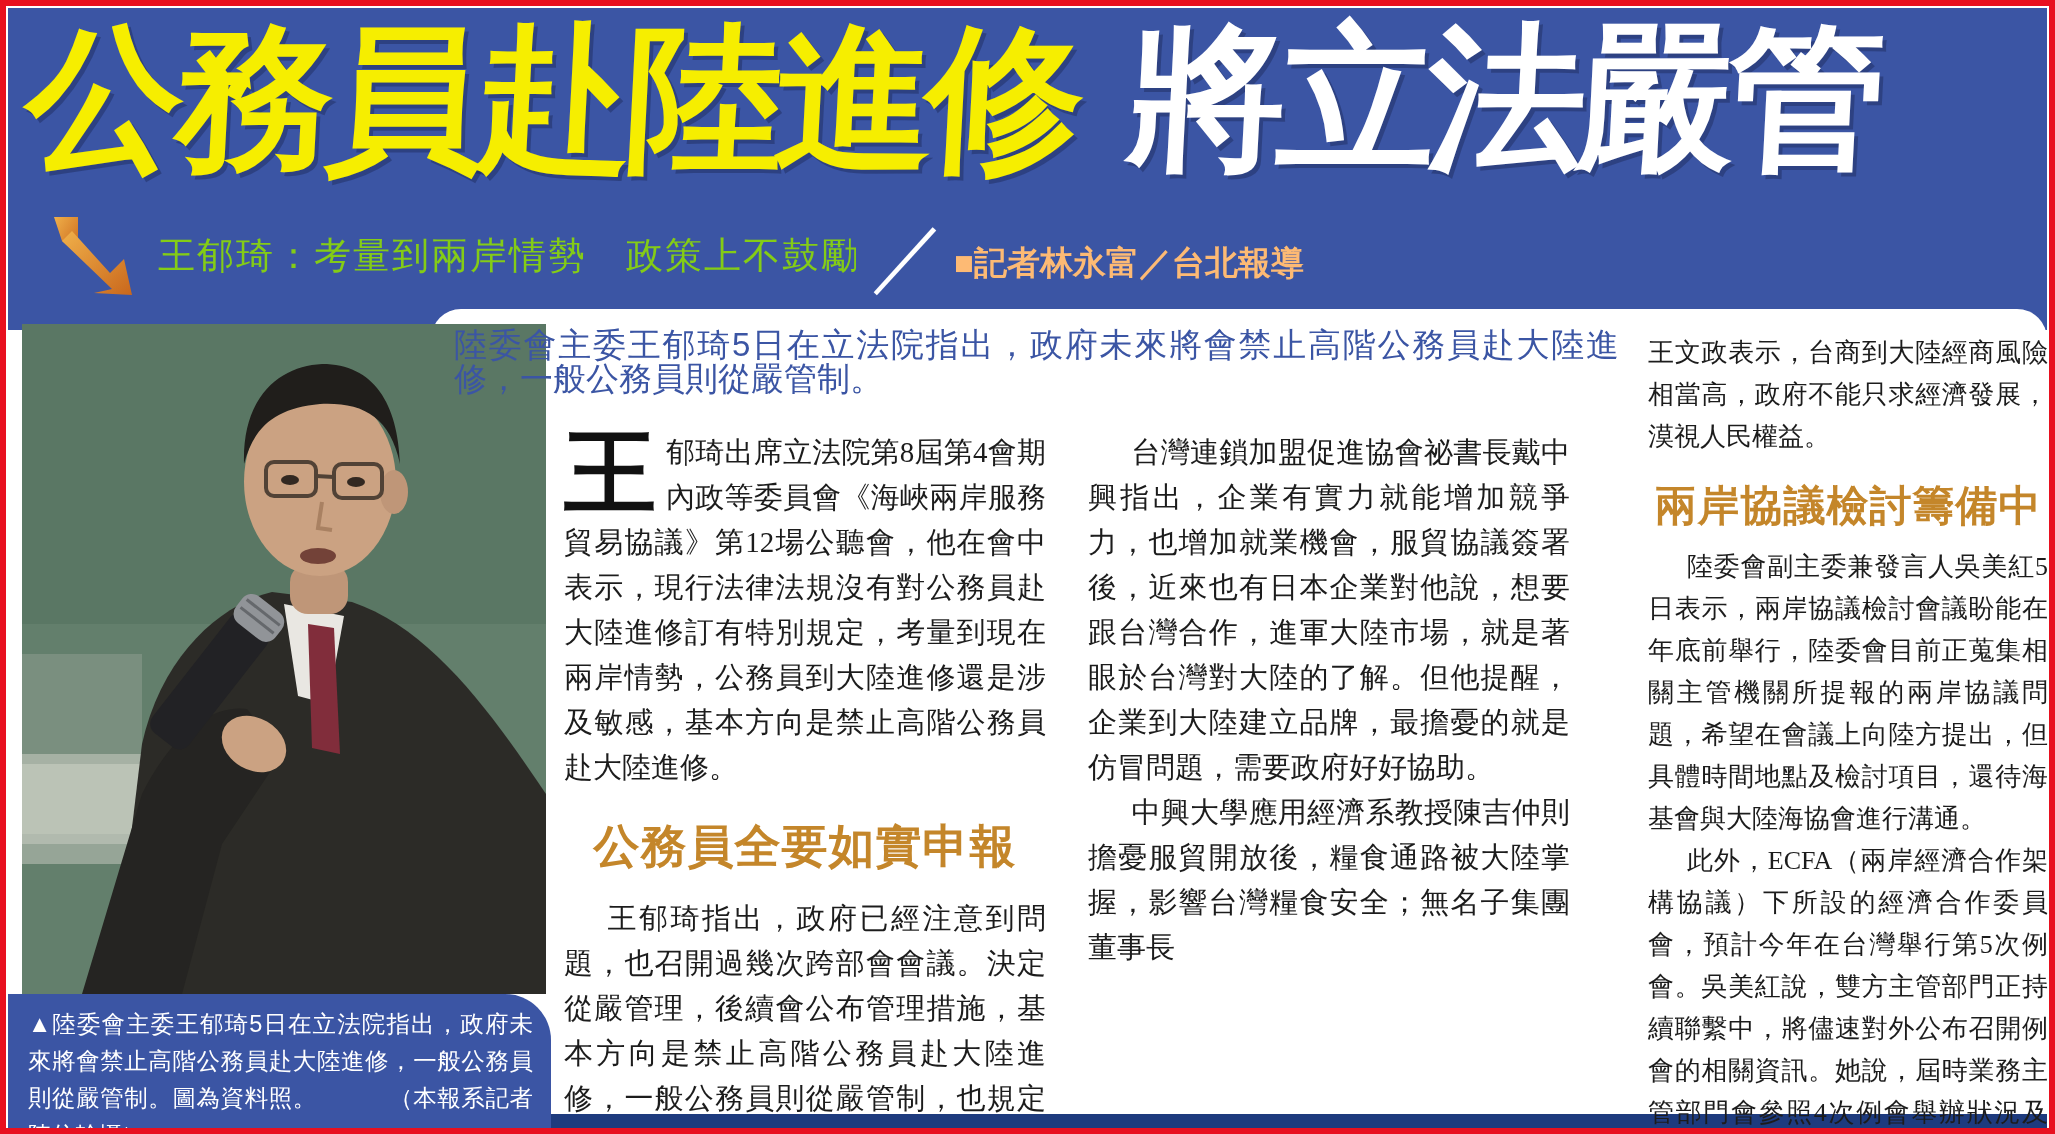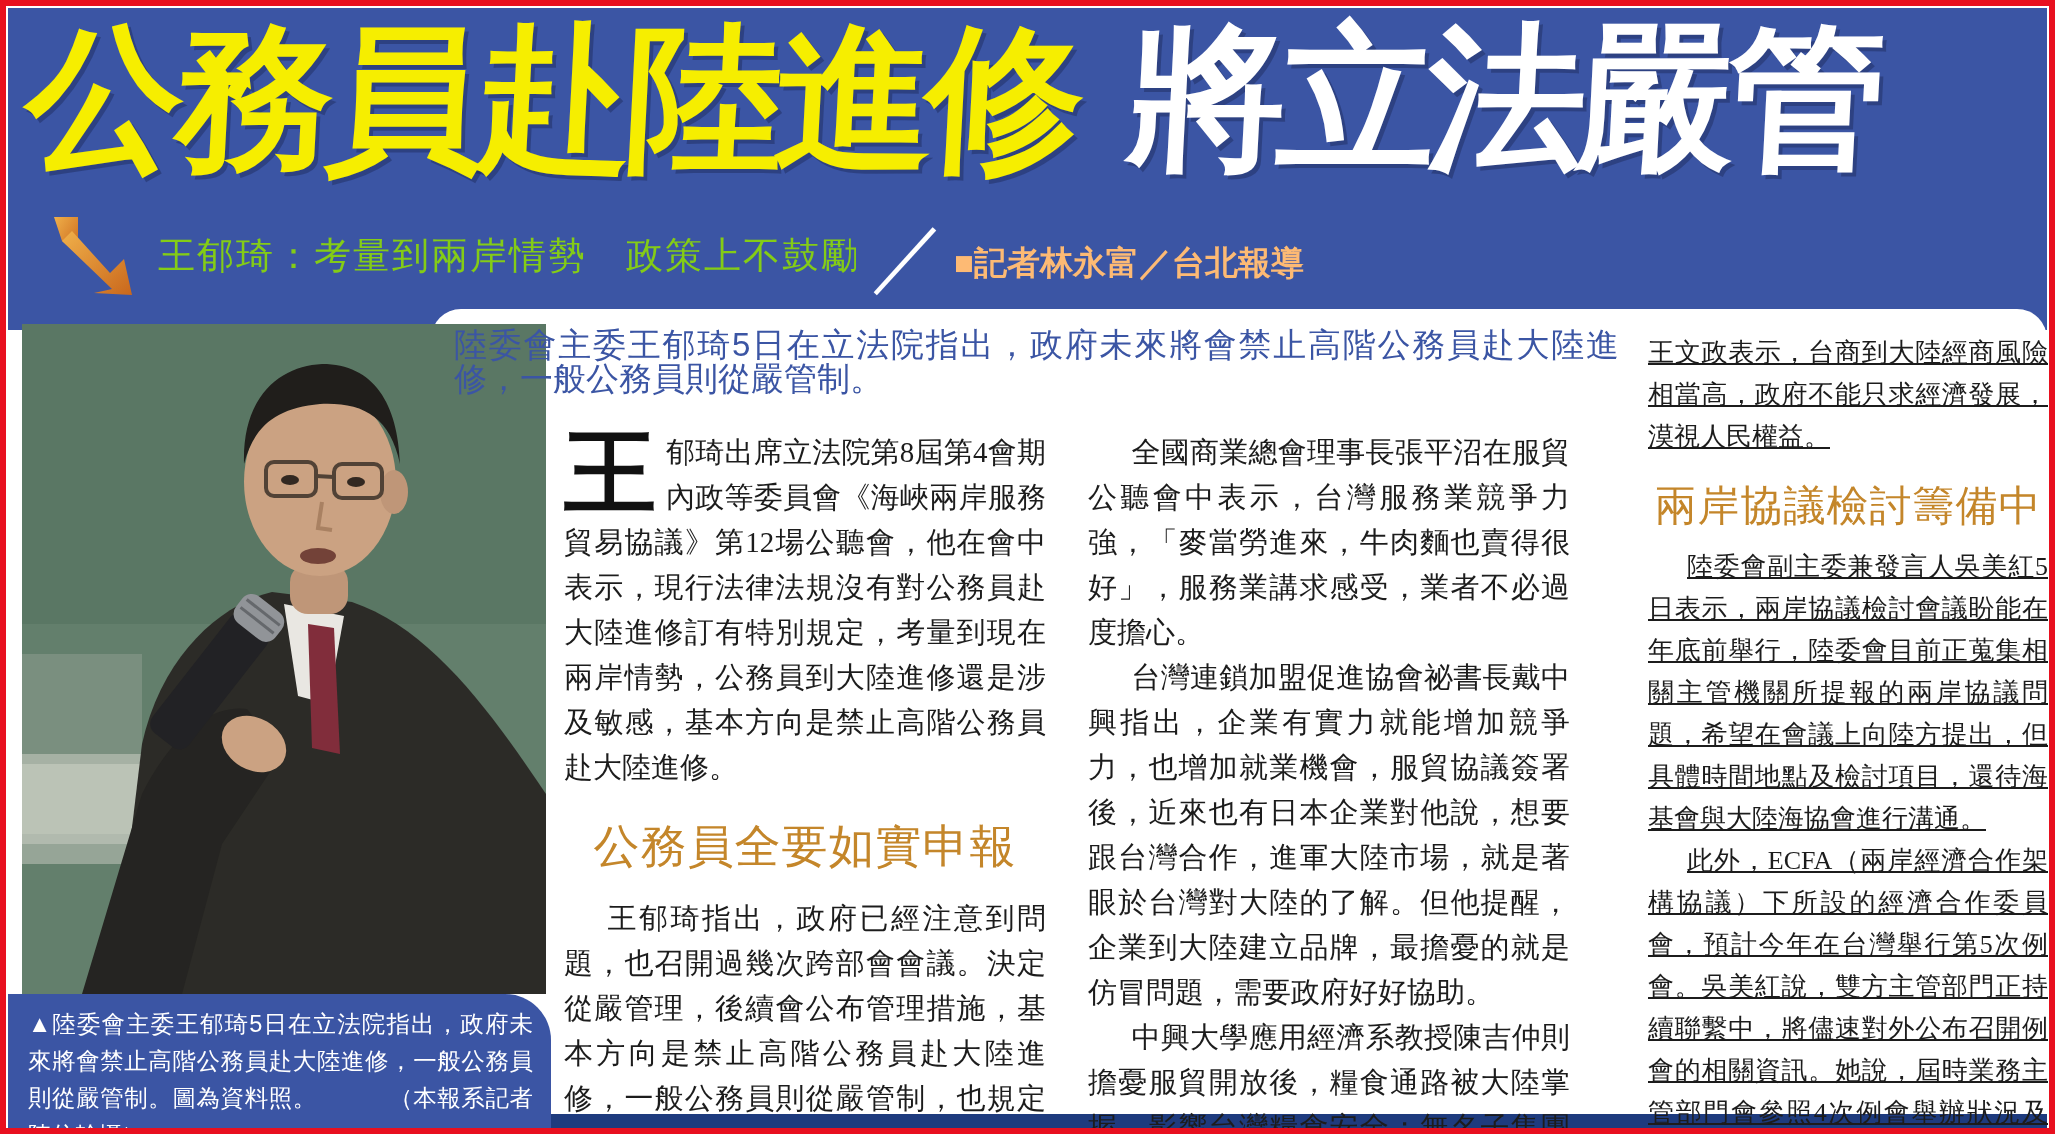--- a/index.html
+++ b/index.html
@@ -73,31 +73,31 @@
     color:#3b55a4;font-size:33px;line-height:34px;
     font-family:"Liberation Sans", sans-serif;
     text-align:justify;z-index:4;
   }
   
   .col{position:absolute;z-index:4;font-family:"Liberation Serif", serif;color:#1c1c1c;}
   .col1{left:558px;top:424px;width:482px;}
   .col2{left:1082px;top:424px;width:482px;}
   .col3{left:1642px;top:326px;width:400px;}
   .body-p{font-size:29px;line-height:45px;text-align:justify;margin:0;}
-  .body-p3{font-size:26px;line-height:42px;text-align:justify;margin:0;text-decoration:underline;}
+  .body-p3{font-size:26px;line-height:42px;text-align:justify;margin:0;}
   .indent{text-indent:1.5em;}
   .dropcap{
     float:left;
     font-size:92px;line-height:82px;
     padding:2px 10px 0 0;
     font-weight:700;color:#111;
   }
   .subhead{
     color:#c4862a;font-family:"Liberation Sans", sans-serif;
-    font-weight:400;text-align:center;margin:26px 0 18px 0;
+    font-weight:700;text-align:center;margin:26px 0 18px 0;
     font-size:46px;letter-spacing:1px;
   }
   .sh3{font-size:42px;margin:20px 0 12px 0;}
 </style>
 </head>
 <body>
 
 <div class="page">
 
   <div class="banner">
@@ -179,21 +179,20 @@
 
   <div class="lead">陸委會主委王郁琦5日在立法院指出，政府未來將會禁止高階公務員赴大陸進修，一般公務員則從嚴管制。</div>
 
   <div class="col col1">
     <p class="body-p"><span class="dropcap">王</span><span>郁琦出席立法院第8屆第4會期內政等委員會《海峽兩岸服務貿易協議》第12場公聽會，他在會中表示，現行法律法規沒有對公務員赴大陸進修訂有特別規定，考量到現在兩岸情勢，公務員到大陸進修還是涉及敏感，基本方向是禁止高階公務員赴大陸進修。</span></p>
     <h3 class="subhead">公務員全要如實申報</h3>
     <p class="body-p indent">王郁琦指出，政府已經注意到問題，也召開過幾次跨部會會議。決定從嚴管理，後續會公布管理措施，基本方向是禁止高階公務員赴大陸進修，一般公務員則從嚴管制，也規定所有公務員都要誠實申報。</p>
   </div>
 
   <div class="col col2">
-    <p class="body-p indent">全國商業總會理事長張平沼在服貿公聽會中表示，台灣服務業競爭力強，「麥當勞進來，牛肉麵也賣得很好」，服務業講求感受，業者不必過度擔心。</p>
     <p class="body-p indent">台灣連鎖加盟促進協會祕書長戴中興指出，企業有實力就能增加競爭力，也增加就業機會，服貿協議簽署後，近來也有日本企業對他說，想要跟台灣合作，進軍大陸市場，就是著眼於台灣對大陸的了解。但他提醒，企業到大陸建立品牌，最擔憂的就是仿冒問題，需要政府好好協助。</p>
     <p class="body-p indent">中興大學應用經濟系教授陳吉仲則擔憂服貿開放後，糧食通路被大陸掌握，影響台灣糧食安全；無名子集團董事長</p>
   </div>
 
   <div class="col col3">
     <p class="body-p3">王文政表示，台商到大陸經商風險相當高，政府不能只求經濟發展，漠視人民權益。</p>
     <h3 class="subhead sh3">兩岸協議檢討籌備中</h3>
     <p class="body-p3 indent">陸委會副主委兼發言人吳美紅5日表示，兩岸協議檢討會議盼能在年底前舉行，陸委會目前正蒐集相關主管機關所提報的兩岸協議問題，希望在會議上向陸方提出，但具體時間地點及檢討項目，還待海基會與大陸海協會進行溝通。</p>
     <p class="body-p3 indent">此外，ECFA（兩岸經濟合作架構協議）下所設的經濟合作委員會，預計今年在台灣舉行第5次例會。吳美紅說，雙方主管部門正持續聯繫中，將儘速對外公布召開例會的相關資訊。她說，屆時業務主管部門會參照4次例會舉辦狀況及兩岸最新情勢發展，討論相關議題。</p>
   </div>

